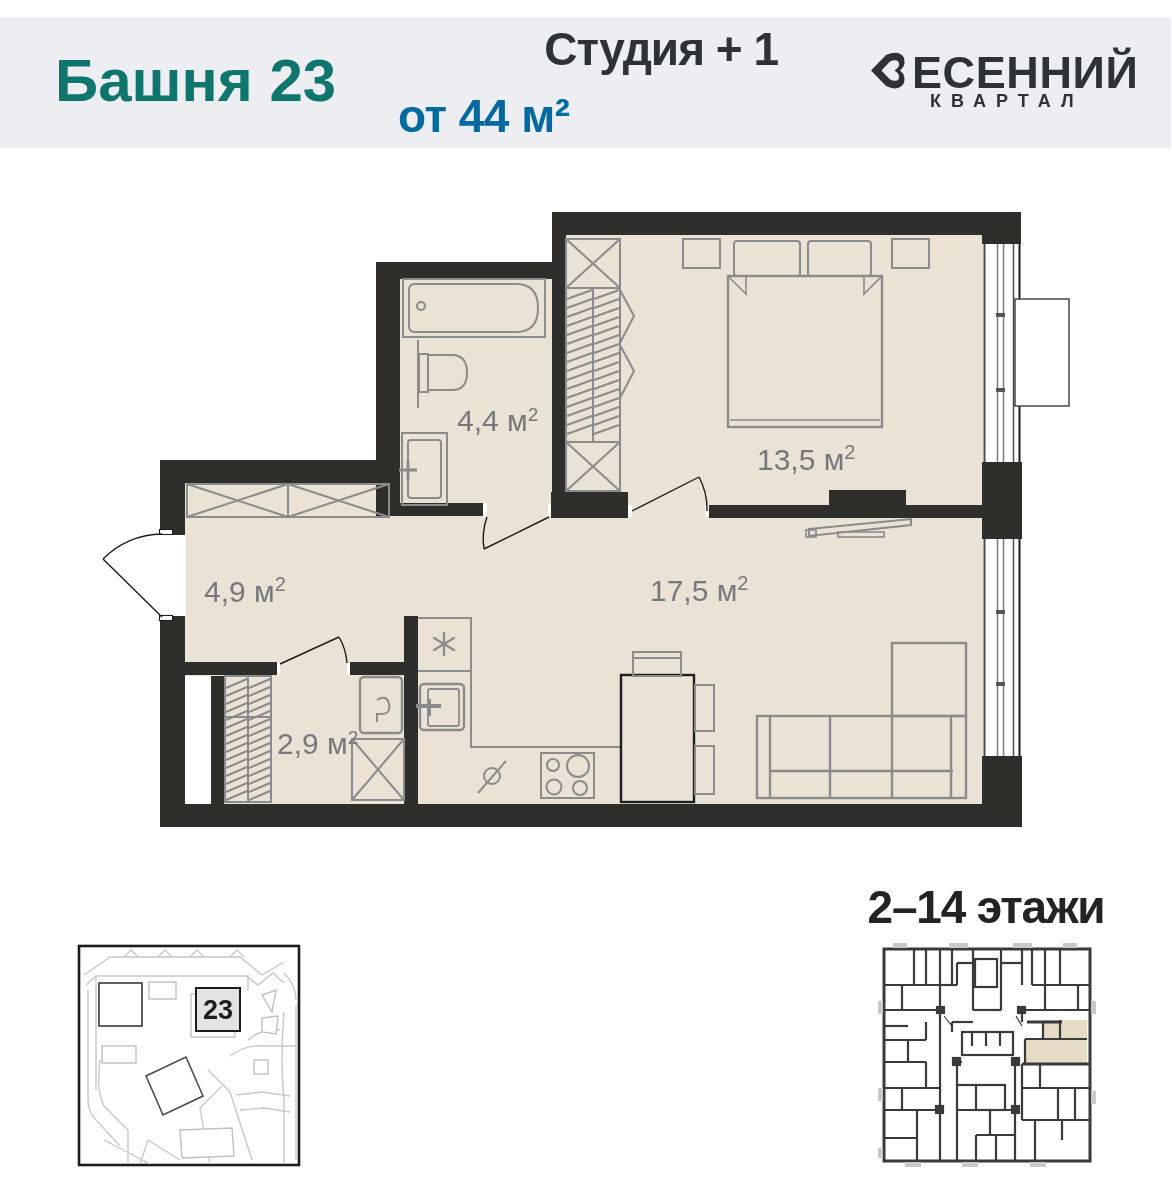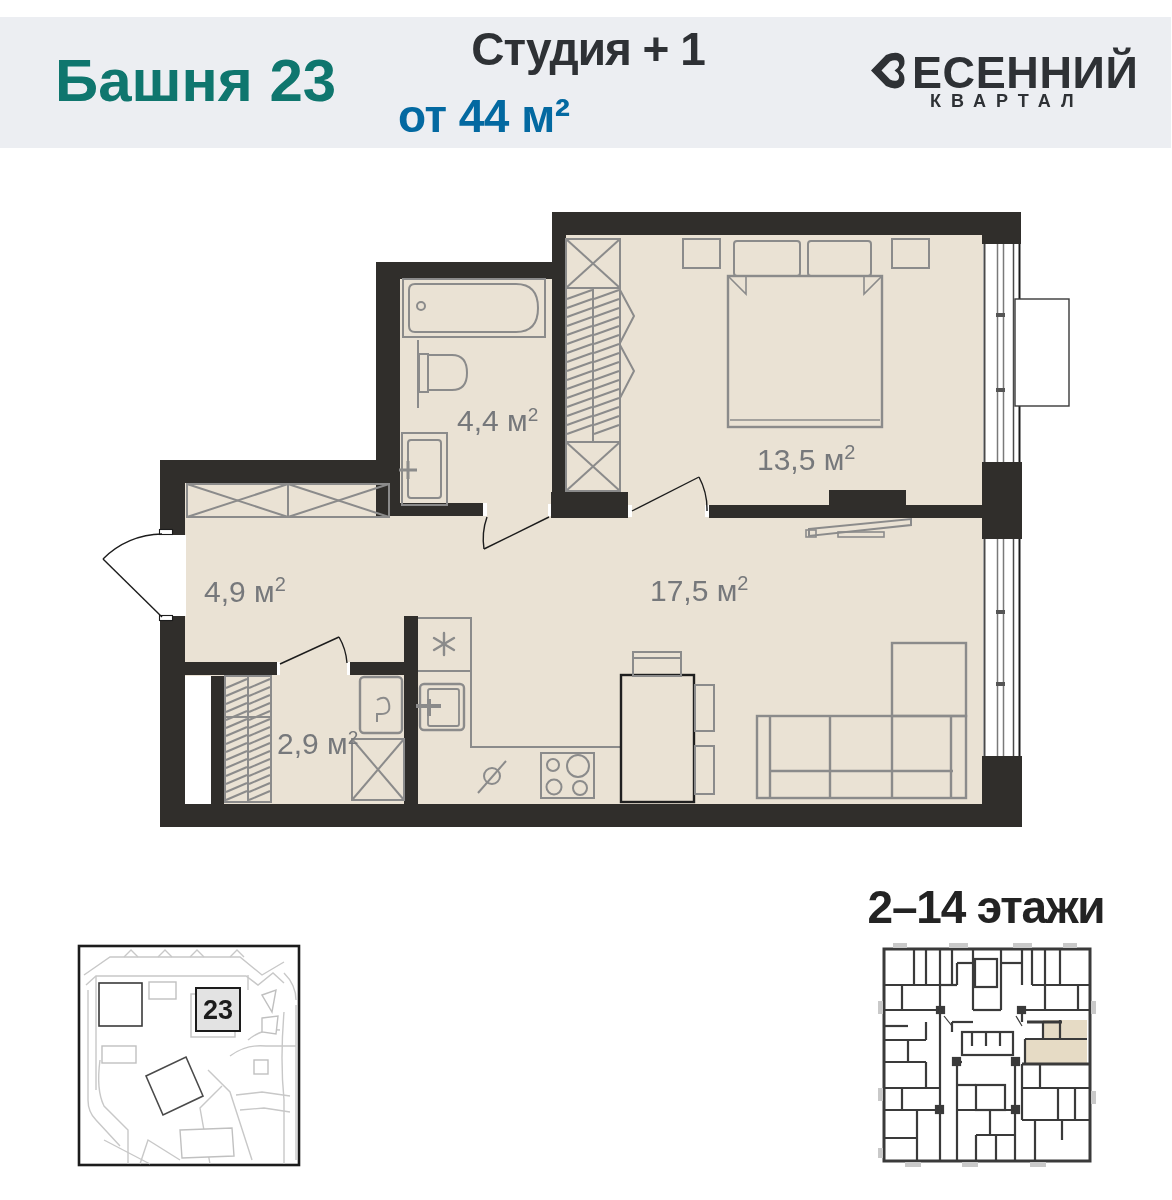--- a/index.html
+++ b/index.html
@@ -6,21 +6,21 @@
   body{width:1172px;height:1200px;background:#ffffff;font-family:"Liberation Sans",sans-serif;position:relative;overflow:hidden;}
   .abs{position:absolute;}
 </style>
 </head>
 <body>
 
 <div class="abs" style="left:0;top:17px;width:1171px;height:131px;background:#eceef2;"></div>
 
 <div class="abs" style="left:55px;top:46px;width:400px;font-size:60px;font-weight:bold;color:#0f766e;letter-spacing:0px;">Башня 23</div>
 
-<div class="abs" style="left:398px;top:22px;width:380px;text-align:center;font-size:46px;font-weight:bold;color:#2e3135;letter-spacing:-1px;">Студия + 1</div>
+<div class="abs" style="left:398px;top:22px;width:380px;text-align:right;font-size:46px;font-weight:bold;color:#2e3135;letter-spacing:-1px;">Студия + 1</div>
 
 <div class="abs" style="left:398px;top:89px;width:380px;font-size:46px;font-weight:bold;color:#0369a1;letter-spacing:-0.5px;">от 44 м²</div>
 
 <div class="abs" style="left:868px;top:42px;width:290px;">
 <svg width="290" height="75" viewBox="0 0 290 75">
 
   <g>
     <path d="M 3,28.5 L 18,13 Q 25,10 30,11 Q 36.5,13 36.5,19 Q 37,24.5 32,28.5 Q 37,32.5 36.5,38 Q 36,44 30,46 Q 25,47.5 18,44 Z" fill="#2e3135"></path>
     <path d="M 13.5,28.5 L 22,19.5 Q 26,17.5 29,18.5 Q 31.5,20 31,23.5 Q 30.5,26 26.5,28.5 Q 30.5,31 31,33.5 Q 31.5,37 29,38.5 Q 26,39.5 22,37.5 Z" fill="#eceef2"></path>
   </g>

